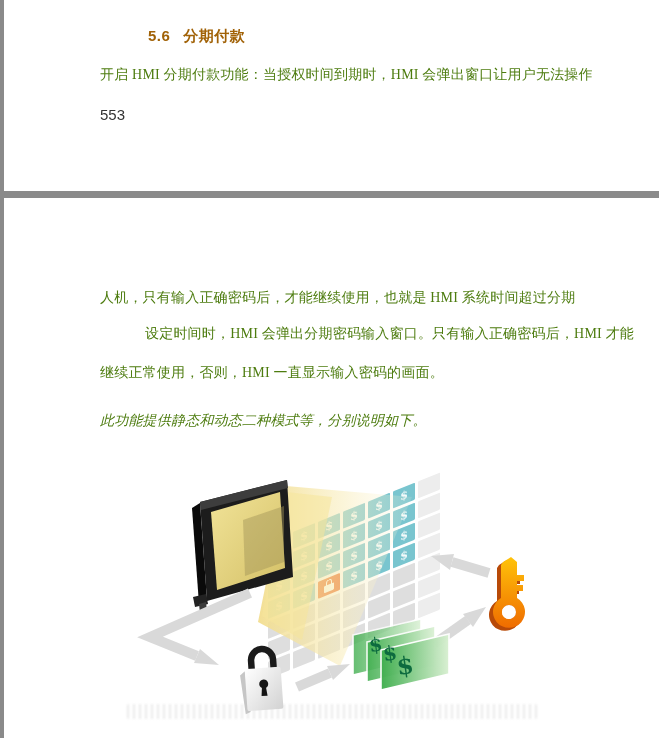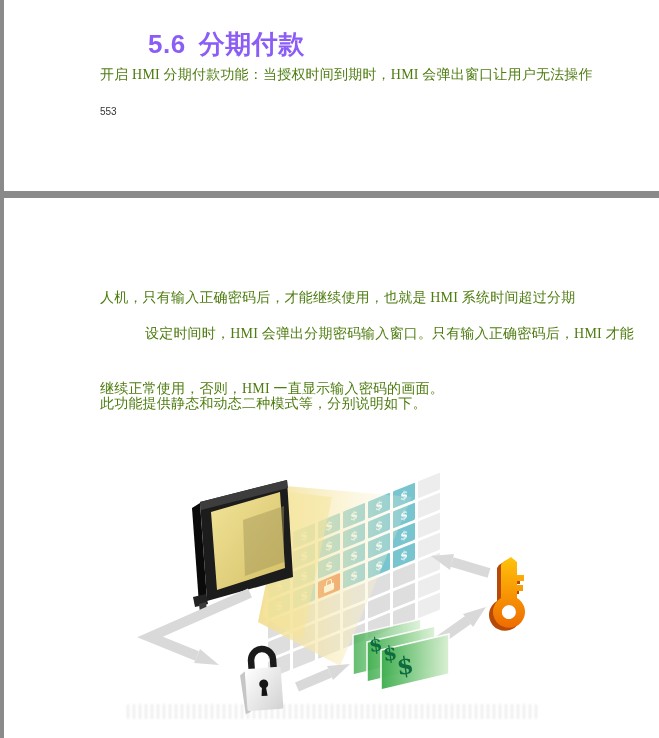--- a/index.html
+++ b/index.html
@@ -4,34 +4,34 @@
 <style>
   html,body{margin:0;padding:0;}
   body{
     width:659px;height:738px;position:relative;background:#ffffff;
     font-family:"Liberation Sans","DejaVu Sans",sans-serif;overflow:hidden;
   }
   .left-strip{position:absolute;left:0;top:0;width:4px;height:738px;background:var(--edge,#8a8a8a);z-index:5;}
   .page-divider{position:absolute;left:0;top:191px;width:659px;height:7px;background:var(--edge,#8a8a8a);z-index:5;}
 
   .heading{
-    position:absolute;left:148px;top:27px;font-size:26px;font-weight:bold;color:#8b5cf6;
+    position:absolute;left:148px;top:27px;font-size:15px;font-weight:bold;color:#a16207;
     font-family:"Liberation Sans","DejaVu Sans",sans-serif;letter-spacing:.5px;white-space:nowrap;z-index:2;
   }
   .heading .num{margin-right:13px;}
   .doc-line{
     position:absolute;left:100px;font-size:14px;color:#4d7c0f;
     font-family:"Liberation Serif","DejaVu Serif",serif;letter-spacing:.2px;white-space:nowrap;z-index:2;margin:0;
   }
   #p1-body{top:66px;}
   .page-number{
-    position:absolute;left:100px;top:106px;font-size:10px;color:#333;
+    position:absolute;left:100px;top:106px;font-size:15px;color:#333;
     font-family:"Liberation Sans","DejaVu Sans",sans-serif;z-index:2;
   }
-  #p2-l0{top:289px;} #p2-l1{top:325px;margin-left:45px;} #p2-l2{top:380px;} #p2-l3{top:395px;}
+  #p2-l0{top:289px;} #p2-l1{top:325px;margin-left:45px;} #p2-l2{top:364px;} #p2-l3{top:412px;font-style:italic;}
 
   
   .payment-grid{
     position:absolute;left:268px;top:542px;z-index:1;
     display:grid;grid-template-columns:repeat(7,22px);grid-auto-rows:17px;gap:3px;
     transform:skewY(-22deg);transform-origin:0 0;
   }
   .tile{display:flex;align-items:center;justify-content:center;border-radius:1px;
     font-family:"DejaVu Serif","Liberation Serif",serif;font-weight:bold;font-size:11px;
     color:rgba(255,255,255,.92);line-height:1;}

